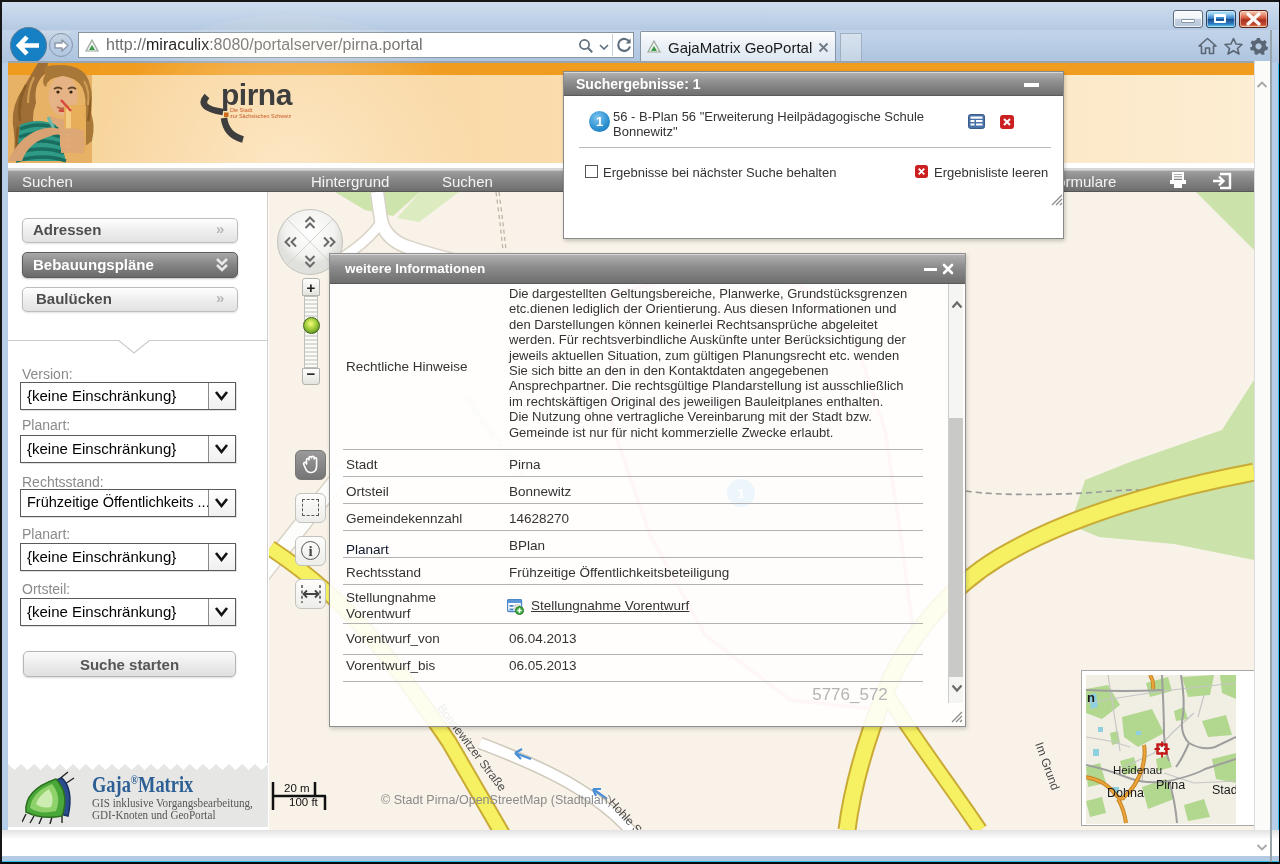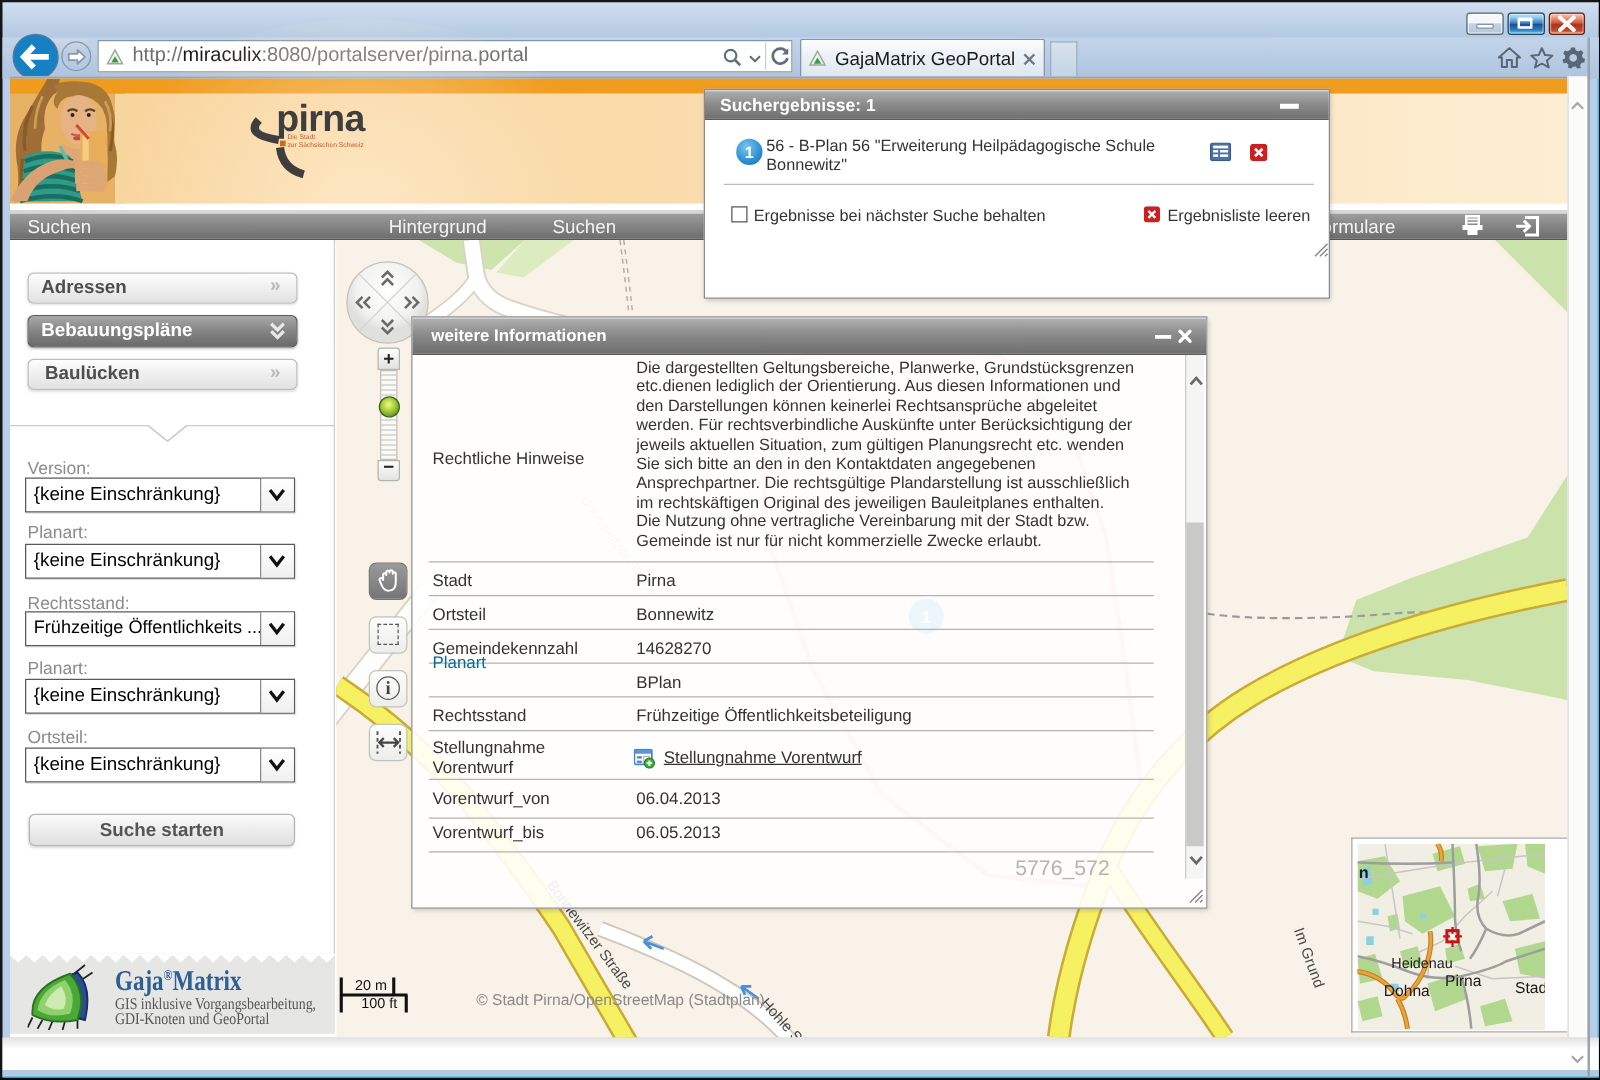--- a/index.html
+++ b/index.html
@@ -401,21 +401,21 @@
 <div style="position:absolute;left:13px;top:195px;width:580px;border-top:1px solid #b2b2b2"></div>
 <div style="position:absolute;left:16px;top:203px;font-size:13.5px;color:#333">Stadt</div>
       <div style="position:absolute;left:179px;top:203px;font-size:13.5px;color:#333">Pirna</div>
 <div style="position:absolute;left:13px;top:222px;width:580px;border-top:1px solid #b2b2b2"></div>
 <div style="position:absolute;left:16px;top:230px;font-size:13.5px;color:#333">Ortsteil</div>
       <div style="position:absolute;left:179px;top:230px;font-size:13.5px;color:#333">Bonnewitz</div>
 <div style="position:absolute;left:13px;top:249px;width:580px;border-top:1px solid #b2b2b2"></div>
 <div style="position:absolute;left:16px;top:257px;font-size:13.5px;color:#333">Gemeindekennzahl</div>
       <div style="position:absolute;left:179px;top:257px;font-size:13.5px;color:#333">14628270</div>
 <div style="position:absolute;left:13px;top:276px;width:580px;border-top:1px solid #b2b2b2"></div>
-<div style="position:absolute;left:16px;top:268px;font-size:13.5px;color:#0369a1">Planart</div>
+<div style="position:absolute;left:16px;top:288px;font-size:13.5px;color:#0f172a">Planart</div>
       <div style="position:absolute;left:179px;top:284px;font-size:13.5px;color:#333">BPlan</div>
 <div style="position:absolute;left:13px;top:303px;width:580px;border-top:1px solid #b2b2b2"></div>
 <div style="position:absolute;left:16px;top:311px;font-size:13.5px;color:#333">Rechtsstand</div>
       <div style="position:absolute;left:179px;top:311px;font-size:13.5px;color:#333">Frühzeitige Öffentlichkeitsbeteiligung</div>
 <div style="position:absolute;left:13px;top:330px;width:580px;border-top:1px solid #b2b2b2"></div>
 <div style="position:absolute;left:16px;top:336px;font-size:13.5px;color:#333;line-height:16px">Stellungnahme<br>Vorentwurf</div>
 <svg style="position:absolute;left:177px;top:345px" width="17" height="16" viewBox="0 0 17 16">
         <rect x="0.5" y="0.5" width="14" height="12" rx="1.5" fill="#fff" stroke="#4a86c8" stroke-width="1.4"></rect>
         <rect x="1" y="1" width="13" height="3" fill="#5a96d8"></rect>
         <rect x="2.5" y="6" width="4" height="1.8" fill="#4a86c8"></rect>

